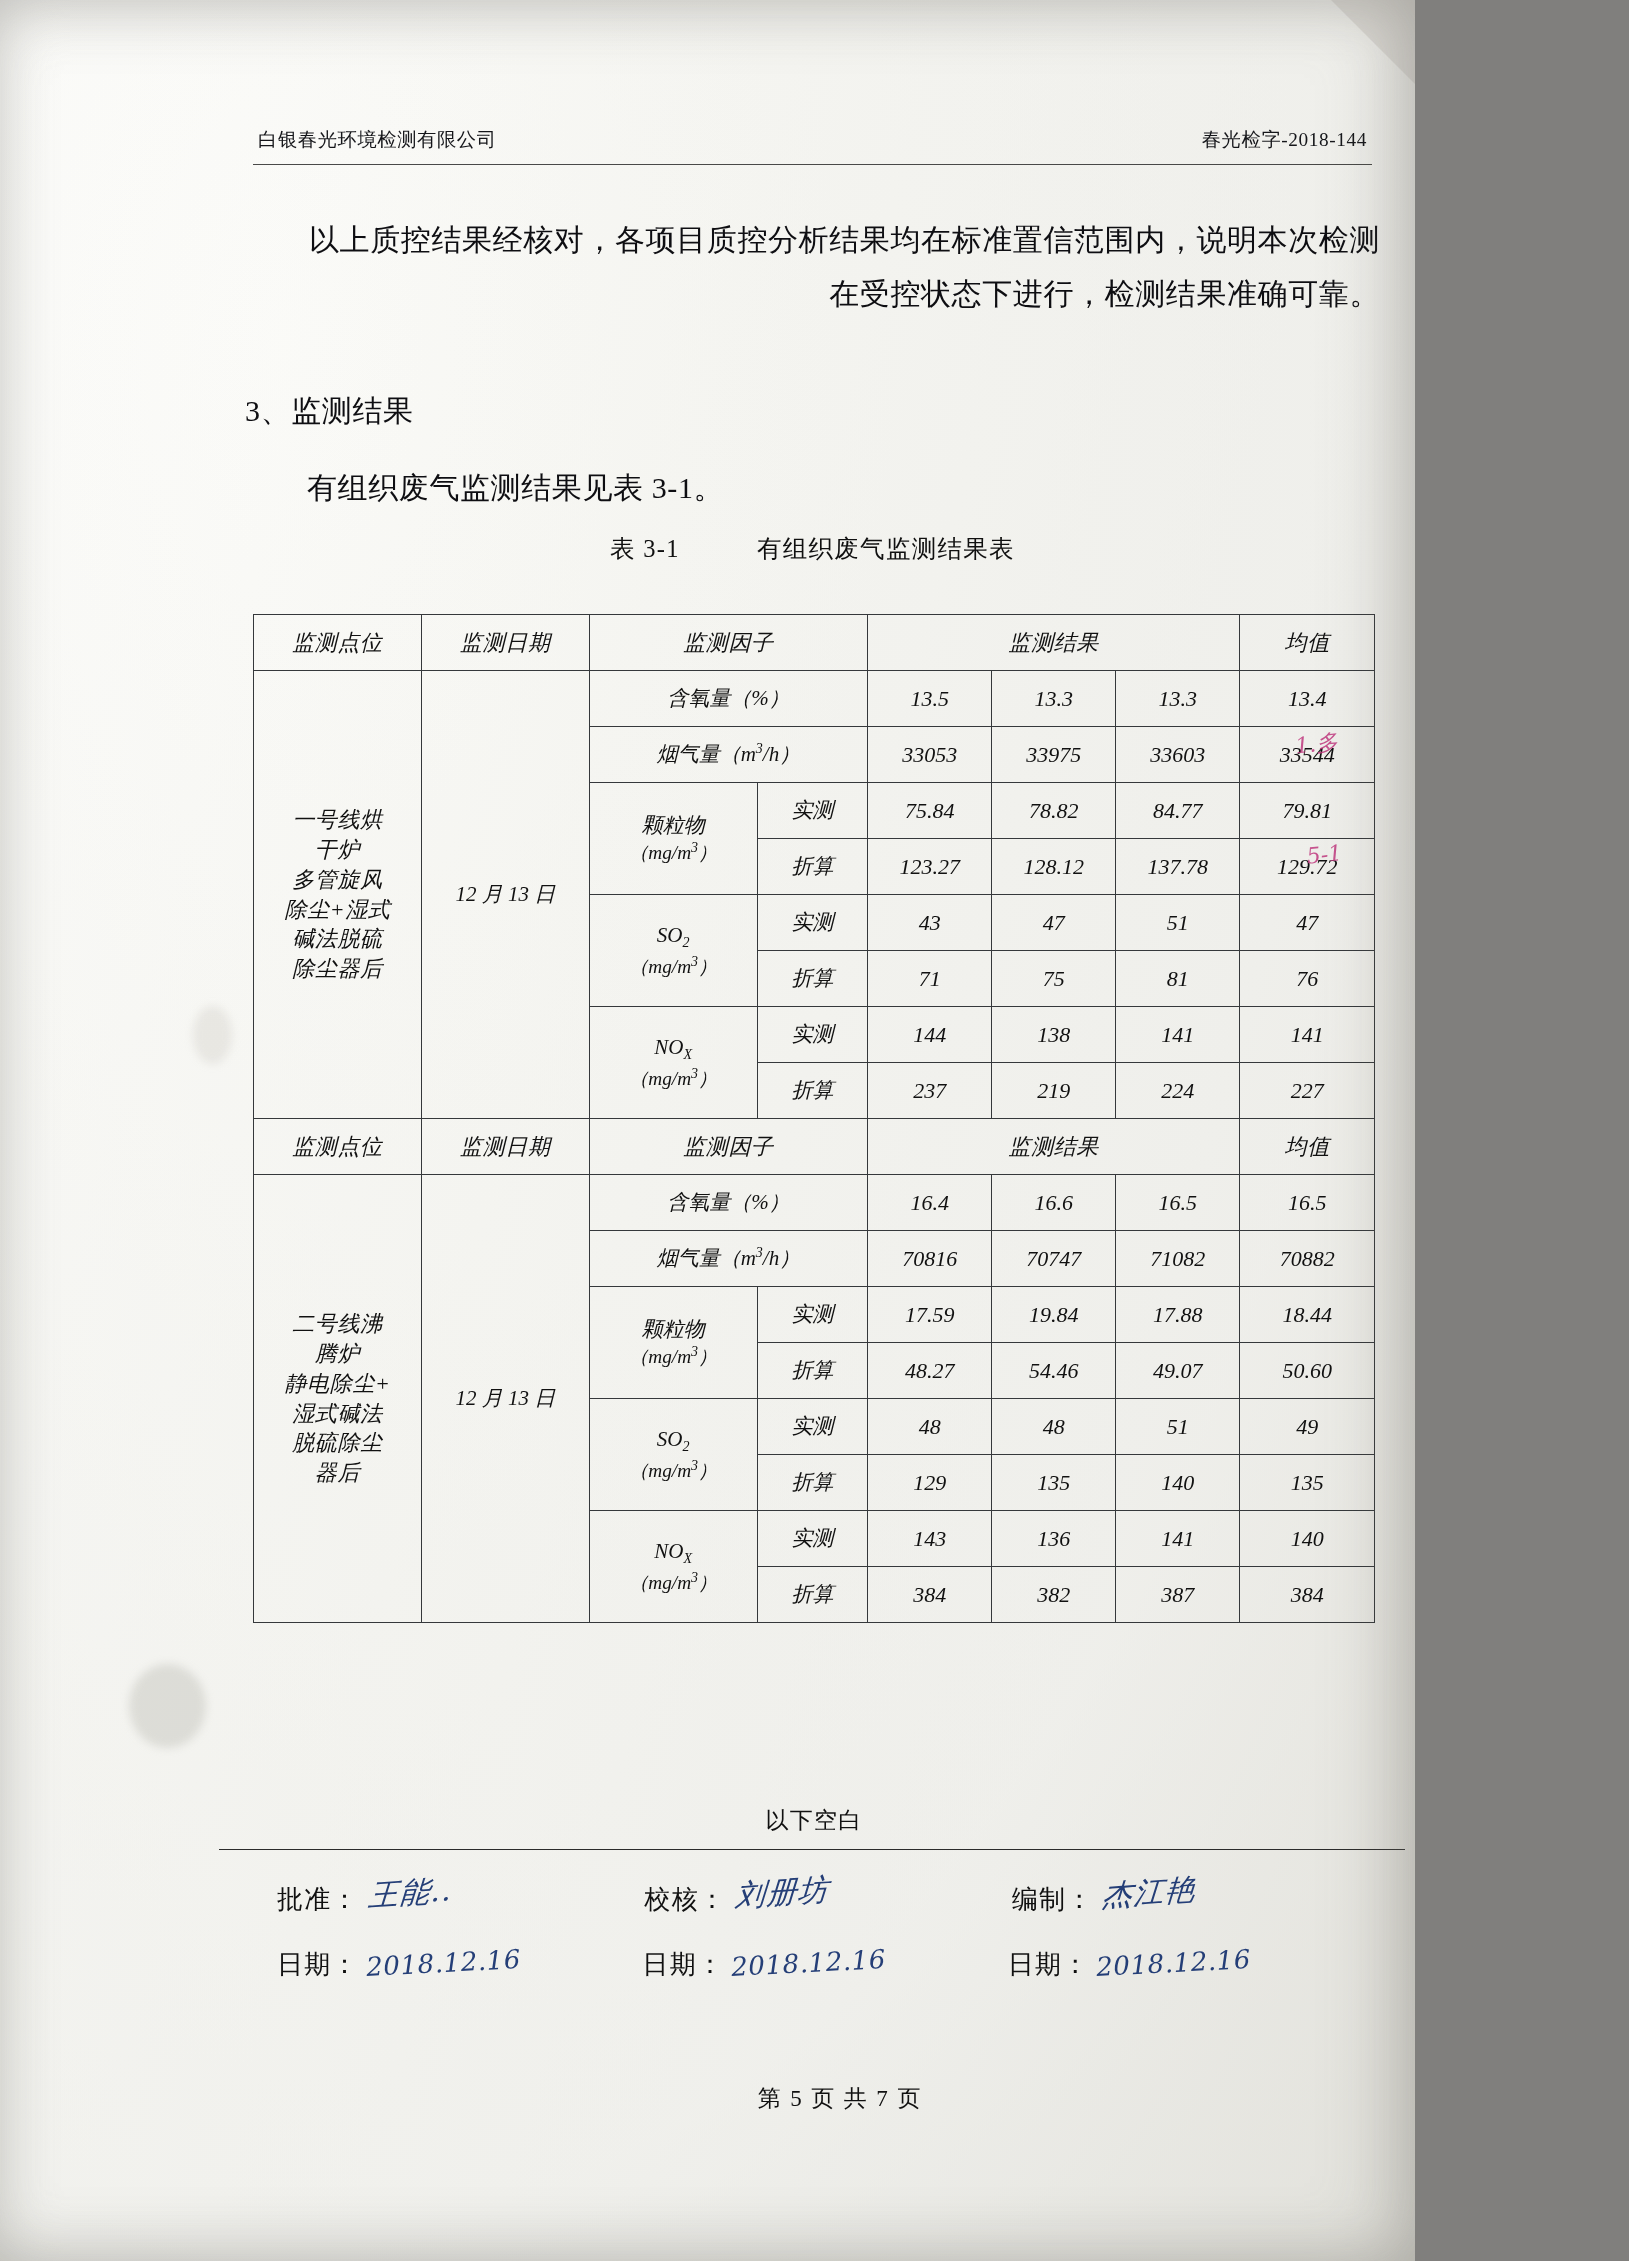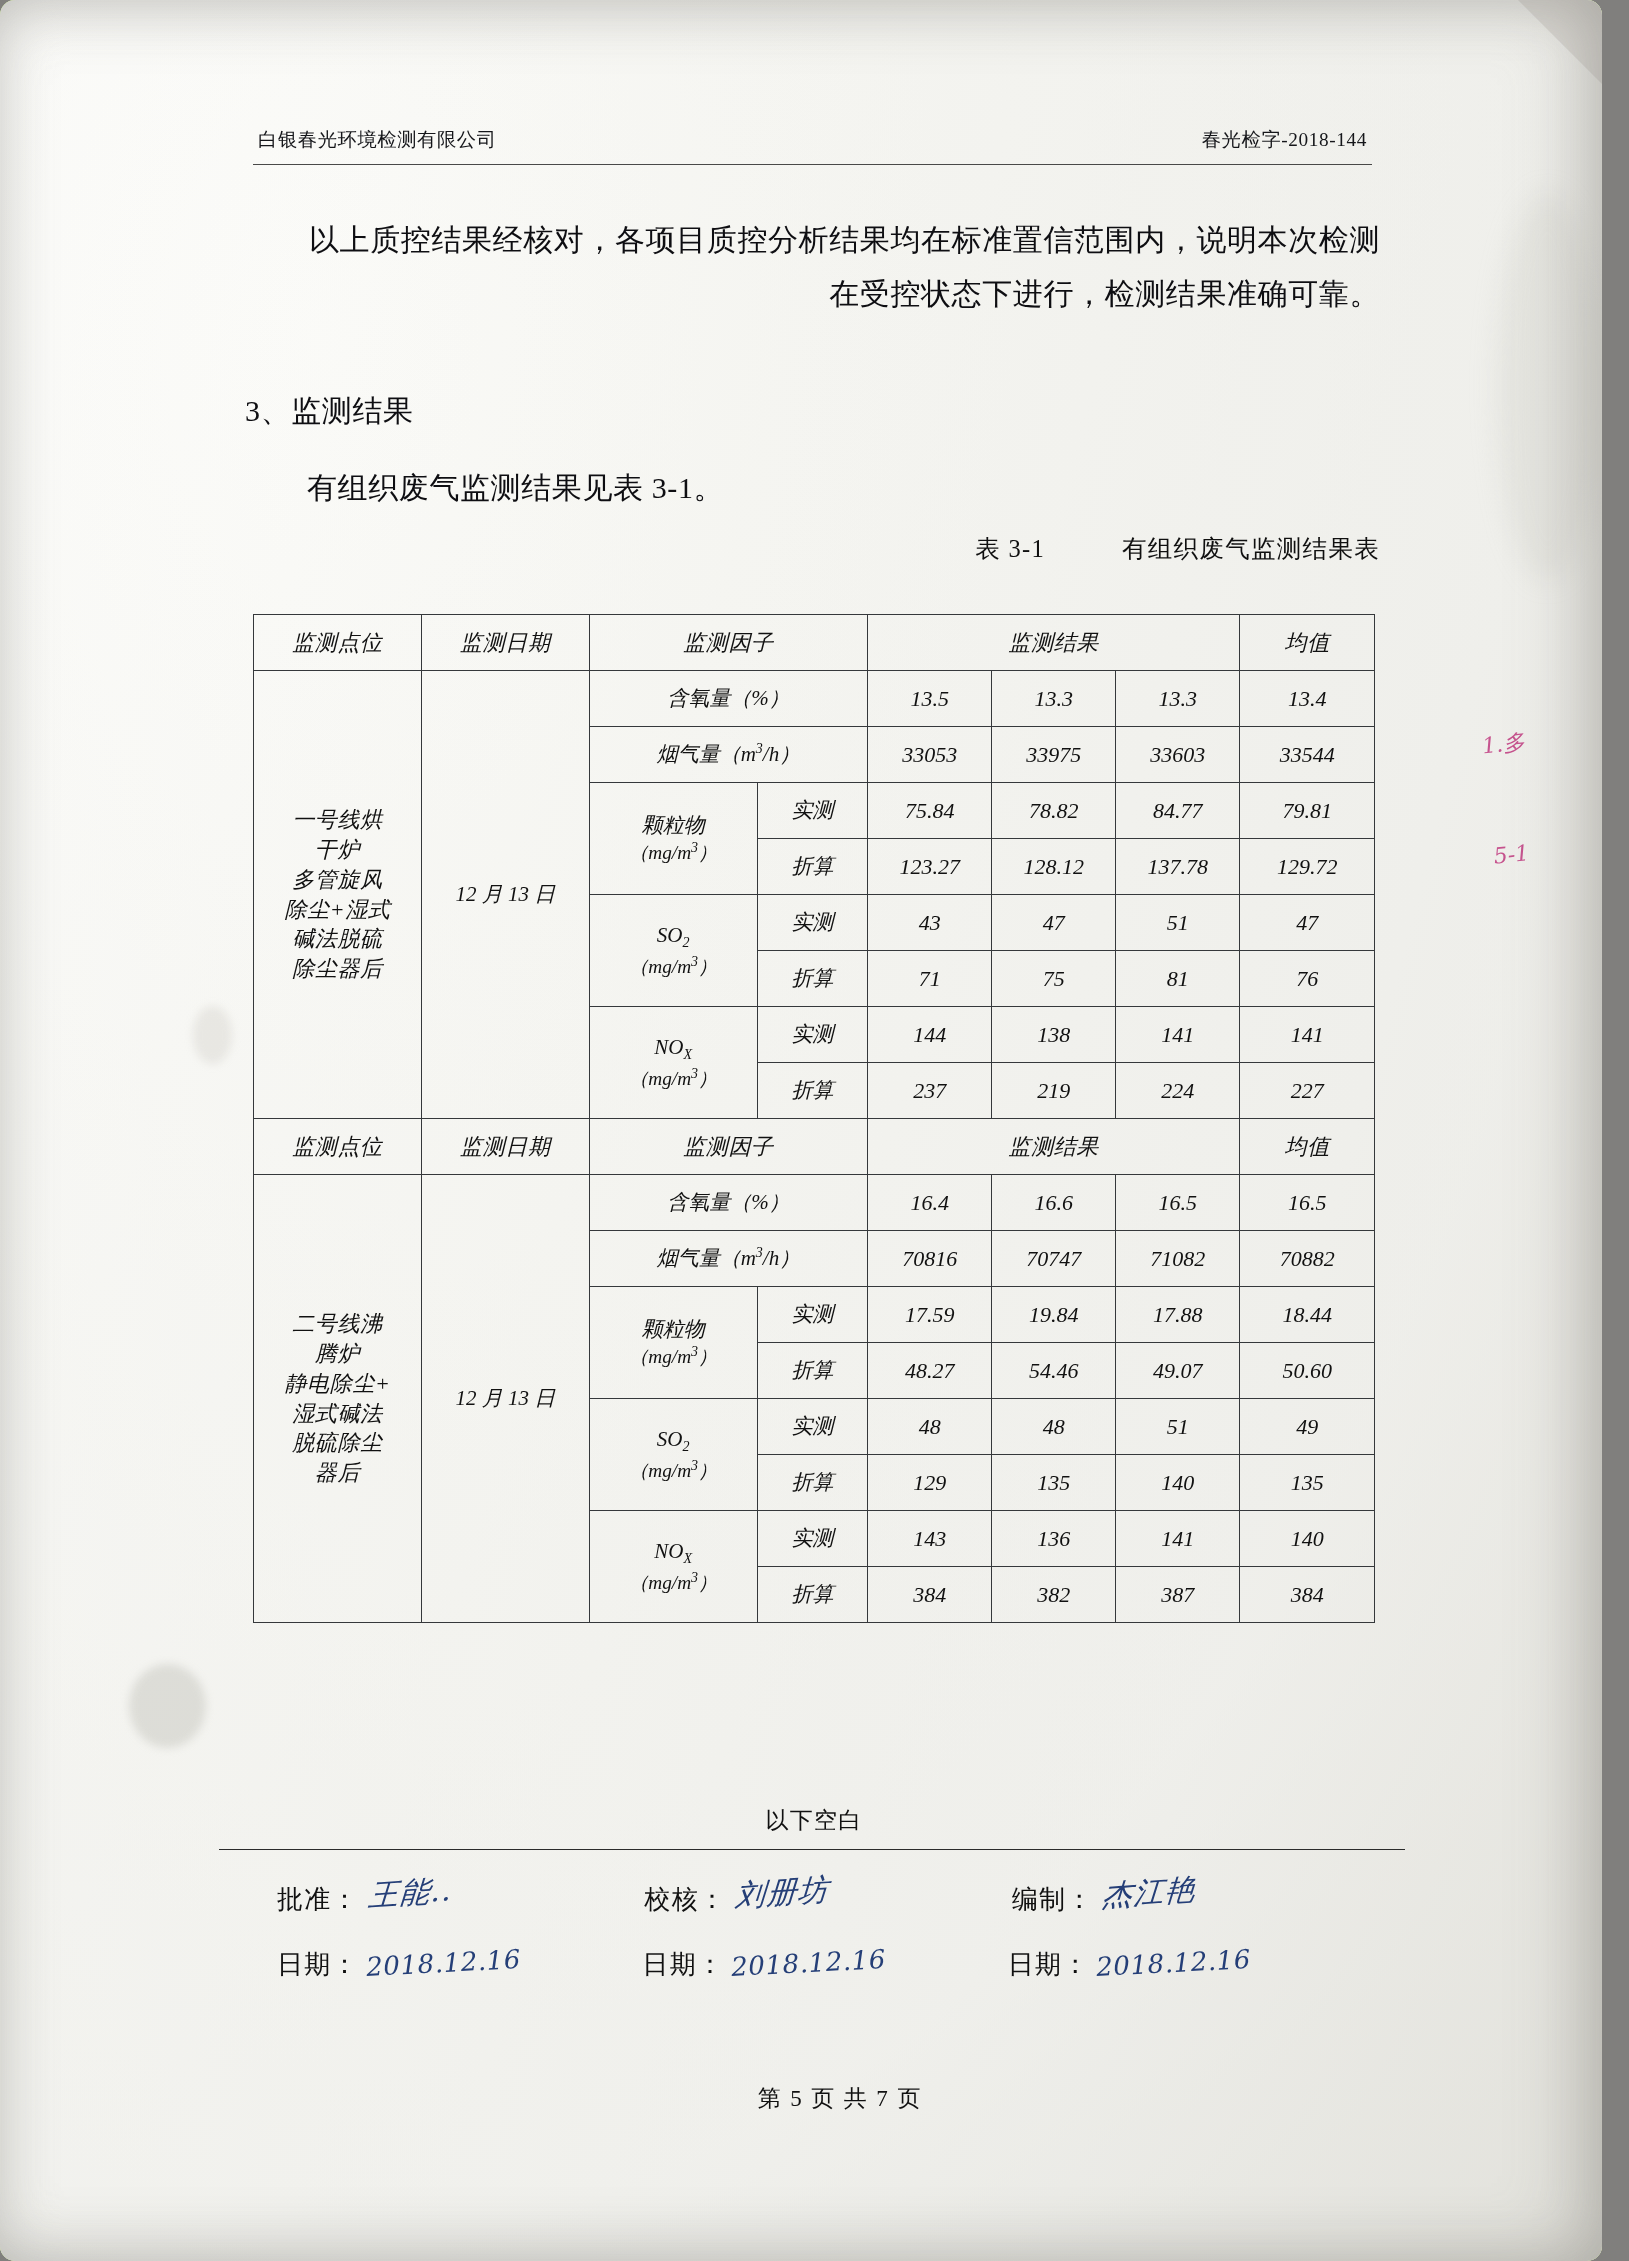--- a/index.html
+++ b/index.html
@@ -2,27 +2,26 @@
 <html style="font-size:10.3px"><head>
 <meta charset="utf-8">
 <style>
   html, body {
     margin: 0;
     padding: 0;
     background: #807f7d;
   }
   .page {
     position: relative;
-    width: 1602px;
+    width: 1415px;
     height: 2261px;
     background: #bef264;
     overflow: hidden;
     font-family: "Liberation Serif", "DejaVu Serif", serif;
     color: #101010;
-    border-radius: 15px;
   }
   
   .paper-tint {
     position: absolute;
     inset: 0;
     background:
       radial-gradient(ellipse at 20% 15%, rgba(255,255,255,0) 0%, rgba(236,236,232,0.55) 70%, rgba(222,222,216,0.75) 100%),
       linear-gradient(105deg, #fdfdfb 0%, #f7f7f3 40%, #f2f2ee 75%, #eceae4 100%);
     pointer-events: none;
   }
@@ -69,21 +68,21 @@
   }
   #para1 { left: 245px; top: 213px; width: 1135px; text-indent: 62px; text-align: right; }
   #sec3   { left: 245px; top: 384px; width: 1135px; }
   #para2 { left: 245px; top: 461px; width: 1135px; text-indent: 62px; }
 
   .table-caption {
     position: absolute;
     left: 245px;
     top: 532px;
     width: 1135px;
-    text-align: right;
+    text-align: center;
     font-size: 24.5px;
     letter-spacing: 1.3px;
   }
   .table-caption .cap-gap { display: inline-block; width: 77px; }
 
   
   table.grid {
     position: absolute;
     left: 253px;
     top: 614px;

